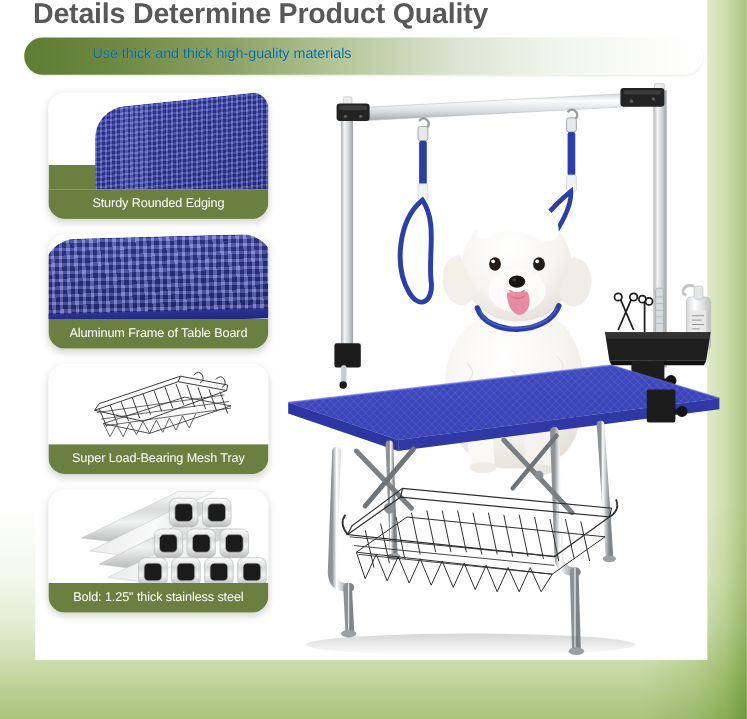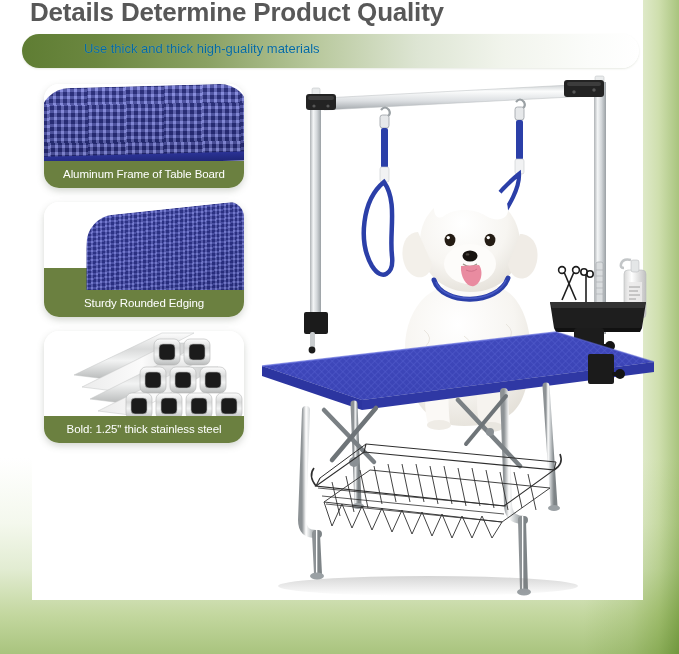--- a/index.html
+++ b/index.html
@@ -148,36 +148,65 @@
 <div class="bg-white-panel"></div>
 
 <div class="header">
   <div class="page-title">Details Determine Product Quality</div>
   <div class="subtitle-pill"></div>
   <div class="subtitle-text">Use thick and thick high-guality materials</div>
 </div>
 
 <div class="features">
 
+  <div class="card card-1">
+    <div class="card-media">
+      <div class="wedge-green"></div>
+      <div class="mat-a"></div>
+    </div>
+    <div class="card-label">Sturdy Rounded Edging</div>
+  </div>
+
   <div class="card card-2">
     <div class="card-media">
       <div class="mat-b"></div>
       <div class="mat-b-edge"></div>
     </div>
     <div class="card-label">Aluminum Frame of Table Board</div>
   </div>
 
-  <div class="card card-1">
+  <div class="card card-3">
     <div class="card-media">
-      <div class="wedge-green"></div>
-      <div class="mat-a"></div>
+      <svg class="svg-fill" viewBox="0 0 200 73">
+        <g fill="none" stroke="#3a3a3a" stroke-width="0.9">
+
+          <path d="M132 10 q5 -5 8 0 q2 5 -2 7"></path>
+          <path d="M152 14 q5 -5 8 0 q2 5 -2 7"></path>
+
+          <path d="M42 42 L118 16 L162 24 L86 52 Z"></path>
+
+          <path d="M46 36 L120 11 L163 19"></path>
+          <path d="M46 36 L42 42 M120 11 L118 16 M163 19 L162 24"></path>
+
+          <path d="M50 54 L124 30 L166 38 L92 63 Z" stroke-width="0.8"></path>
+
+          <path d="M46 40 L53 57 M56 37 L63 55 M66 34 L73 52 M76 30 L83 49
+                   M86 27 L93 46 M96 24 L103 43 M106 21 L113 40 M116 18 L123 37
+                   M126 19 L133 39 M136 21 L143 41 M146 23 L153 43 M156 25 L163 45"></path>
+
+          <path d="M44 44 L160 28 M48 50 L164 34 M52 56 L166 40" stroke-width="0.7"></path>
+
+          <path d="M50 54 L56 66 L62 55 M62 55 L68 66 L74 53 M74 53 L80 64 L86 52
+                   M86 52 L92 63 L98 51 M98 51 L104 62 L110 49 M110 49 L116 60 L122 47
+                   M122 47 L128 58 L134 45" stroke-width="0.7"></path>
+        </g>
+      </svg>
     </div>
-    <div class="card-label">Sturdy Rounded Edging</div>
+    <div class="card-label">Super Load-Bearing Mesh Tray</div>
   </div>
-
 
   <div class="card card-4">
     <div class="card-media">
       <svg class="svg-fill" viewBox="0 0 200 85">
         <defs>
           <linearGradient id="steel" x1="0" y1="0" x2="0" y2="1">
             <stop offset="0%" stop-color="#fdfdfd"></stop>
             <stop offset="35%" stop-color="#d9dada"></stop>
             <stop offset="60%" stop-color="#f2f3f3"></stop>
             <stop offset="100%" stop-color="#b9bbbb"></stop>

